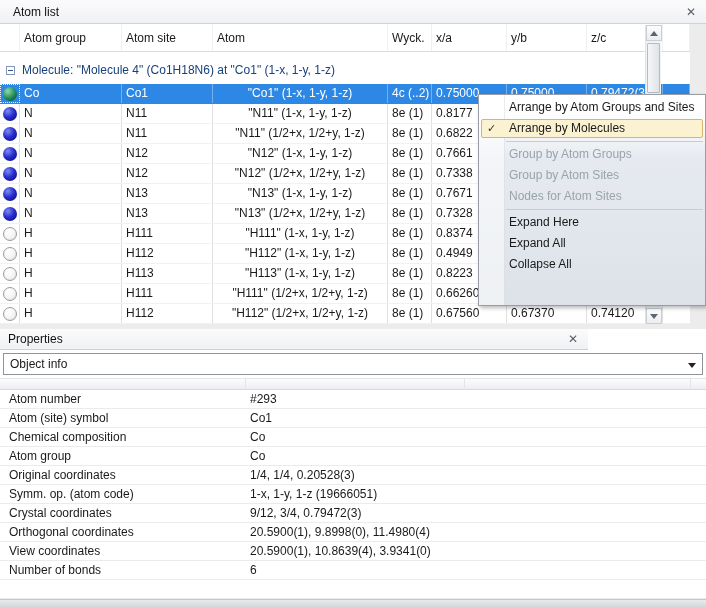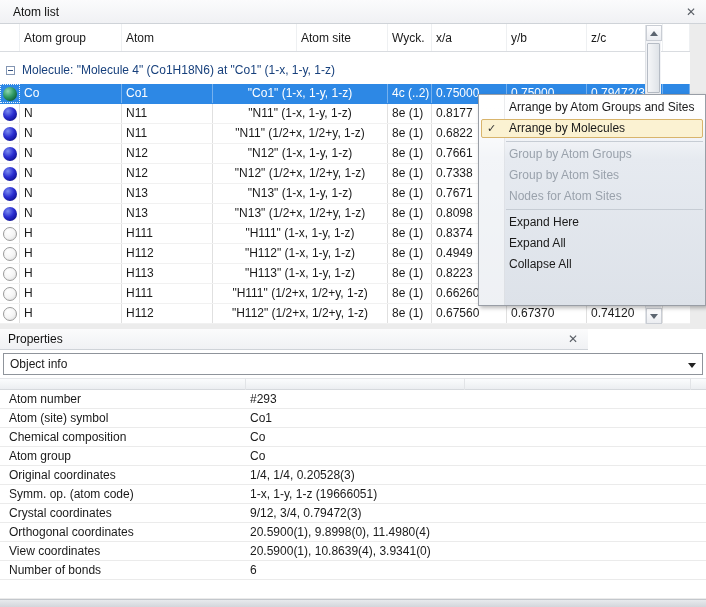--- a/index.html
+++ b/index.html
@@ -95,22 +95,22 @@
 
   <div id="atom-list">
     <div id="al-titlebar" class="titlebar">
       <span class="tlabel">Atom list</span>
       <span class="close-btn">✕</span>
     </div>
 
     <div id="al-header">
       <div class="hc w-icon"></div>
       <div class="hc w-group">Atom group</div>
+      <div class="hc w-site">Atom site</div>
       <div class="hc w-atom">Atom</div>
-      <div class="hc w-site">Atom site</div>
       <div class="hc w-wyck">Wyck.</div>
       <div class="hc w-xa">x/a</div>
       <div class="hc w-yb">y/b</div>
       <div class="hc w-zc">z/c</div>
       <div class="hc w-spare"></div>
     </div>
 
     <div id="al-body">
       <div class="group-row">
         <span class="collapse-box"></span>
@@ -196,21 +196,21 @@
             <div class="c w-spare"></div>
           </div>
           <div class="trow">
             <div class="c w-icon">
               <span class="sphere s-n"></span>
             </div>
             <div class="c w-group">N</div>
             <div class="c w-site">N13</div>
             <div class="c w-atom">"N13" (1/2+x, 1/2+y, 1-z)</div>
             <div class="c w-wyck">8e (1)</div>
-            <div class="c w-xa">0.8098</div>
+            <div class="c w-xa">0.7328</div>
             <div class="c w-yb"></div>
             <div class="c w-zc"></div>
             <div class="c w-spare"></div>
           </div>
           <div class="trow">
             <div class="c w-icon">
               <span class="sphere s-h"></span>
             </div>
             <div class="c w-group">H</div>
             <div class="c w-site">H111</div>

